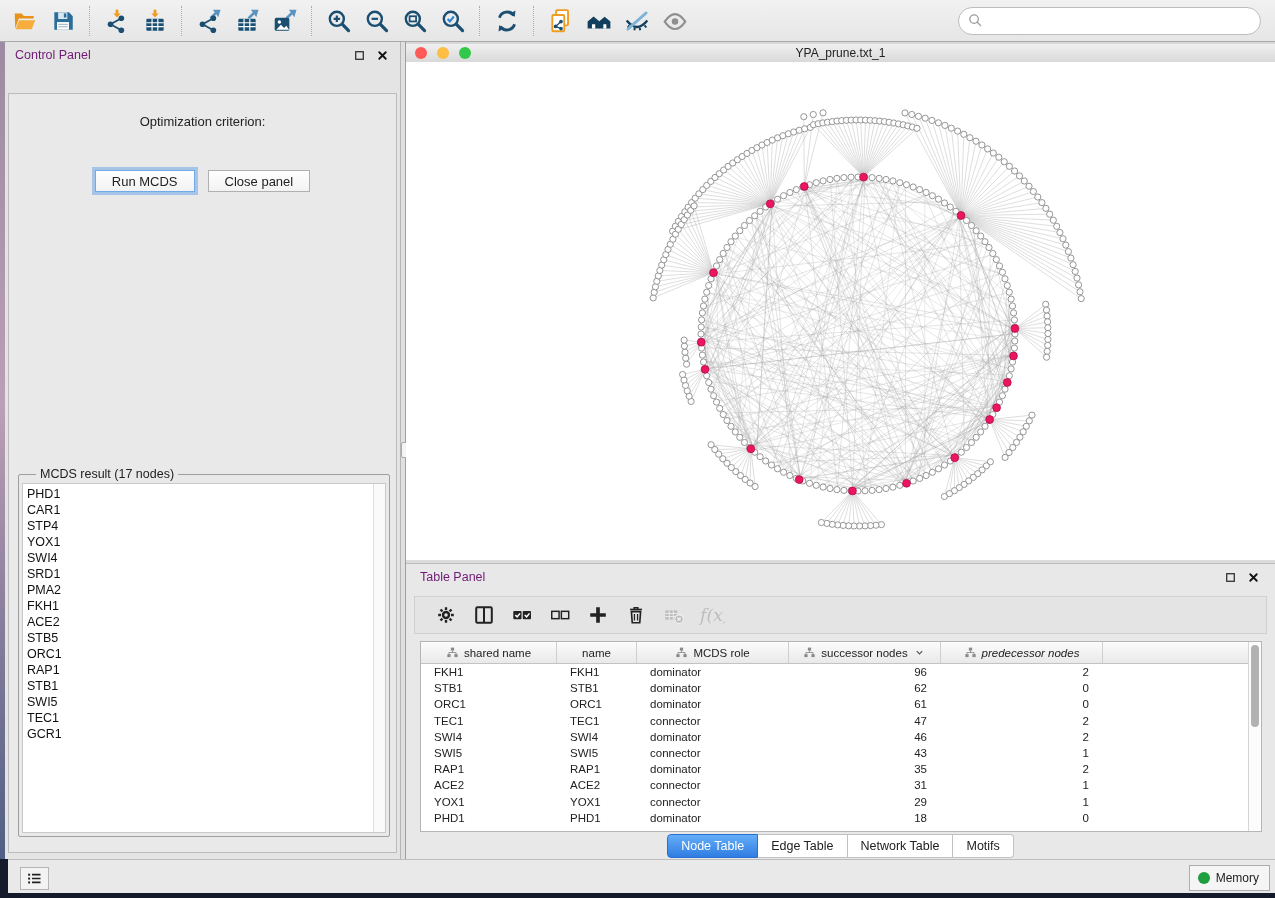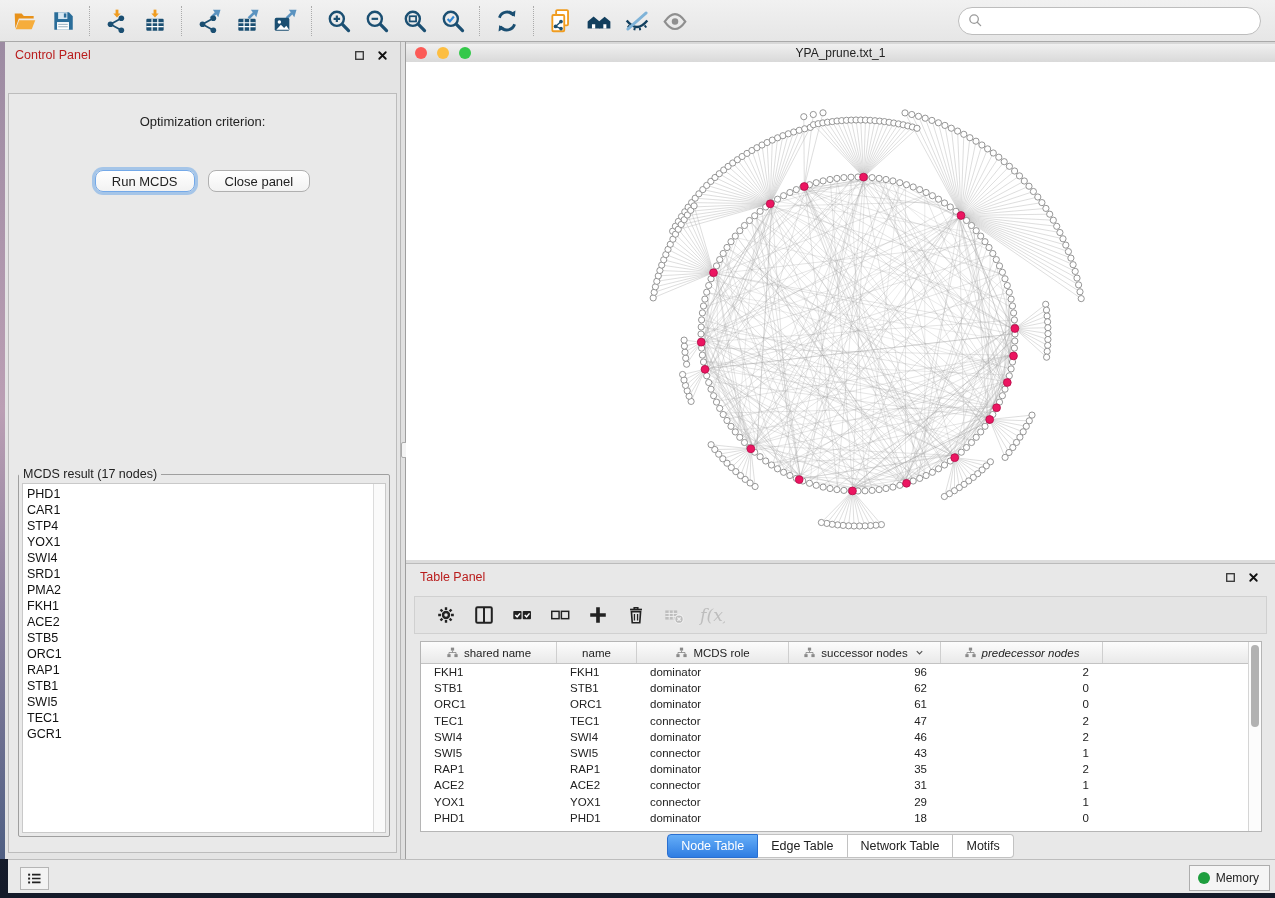--- a/index.html
+++ b/index.html
@@ -16,44 +16,44 @@
   .tsep{width:1px;height:30px;border-left:1px dotted #ababab;margin:0 7px;flex:0 0 auto;}
   .spacer{flex:1 1 auto;}
   .searchbox{width:285px;height:26px;background:#fff;border:1px solid #bdbdbd;border-radius:14px;
              display:flex;align-items:center;padding:0 8px;margin-right:8px;}
   .searchbox input{border:none;outline:none;flex:1;font-size:12px;background:transparent;font-family:inherit;}
   
   .wallL{left:0;top:42px;width:5px;height:817px;background:linear-gradient(180deg,#9c8ba2,#bb9fb4 45%,#8a7f9d 70%,#4f5f83);}
   
   .cpanel{left:5px;top:42px;width:396px;height:817px;background:#e4e4e4;border-right:1px solid #b5b5b5;box-sizing:border-box;}
   .panel-head{height:26px;display:flex;align-items:center;padding:0 10px;}
-  .panel-title{font-size:12.5px;color:#b91c1c;}
+  .panel-title{font-size:12.5px;color:#701a75;}
   .panel-icons{margin-left:auto;display:flex;gap:8px;align-items:center;}
   .pic{width:15px;height:15px;display:flex;align-items:center;justify-content:center;}
   .cp-tabs{position:absolute;left:0;top:30px;width:100%;display:flex;justify-content:center;z-index:2;}
   .ctab{height:21px;line-height:21px;padding:0 14px;font-size:12.5px;background:#fff;border:1px solid #b2b2b2;
         border-left:none;color:#222;}
   .ctab:first-child{border-left:1px solid #b2b2b2;border-radius:4px 0 0 4px;}
   .ctab:last-child{border-radius:0 4px 4px 0;}
   .ctab.sel{background:linear-gradient(180deg,#63a9f6,#2e7ce1);color:#fff;border-color:#2a6fd0;}
   .cp-content{position:absolute;left:3px;top:51px;width:389px;height:760px;background:#e9e9e9;
               border:1px solid #bcbcbc;box-sizing:border-box;}
   .opt-label{position:absolute;left:0;top:20px;width:100%;text-align:center;font-size:13px;}
   .mac-select{position:absolute;left:38px;top:40px;width:312px;height:24px;background:#fff;border:1px solid #b0b0b0;
               border-radius:5px;display:flex;align-items:center;box-sizing:border-box;box-shadow:0 1px 1px rgba(0,0,0,.08);}
   .mac-select .val{flex:1;font-size:13px;padding-left:9px;white-space:nowrap;overflow:hidden;}
   .stepper{width:19px;height:22px;margin-right:1px;border-radius:4px;background:linear-gradient(180deg,#5fa3f2,#2d74dd);
            display:flex;flex-direction:column;align-items:center;justify-content:center;}
   .btnrow{position:absolute;left:0;top:76px;width:100%;display:flex;justify-content:center;gap:13px;}
   .mbtn{height:22px;padding:0 16px;background:linear-gradient(180deg,#ffffff,#f2f2f2);border:1px solid #b0b0b0;
-        border-radius:8px;font-size:13px;font-family:inherit;color:#222;}
+        border-radius:0;font-size:13px;font-family:inherit;color:#222;}
   .mbtn.focus{box-shadow:0 0 0 3px rgba(110,168,232,.55);border-color:#74a9e8;}
   fieldset.mcds{position:absolute;left:9px;top:373px;width:370px;height:368px;margin:0;padding:0;
                 border:1px solid #9f9f9f;border-radius:2px;background:transparent;}
-  fieldset.mcds legend{font-size:12.5px;padding:0 4px;margin-left:0;}
+  fieldset.mcds legend{font-size:12.5px;padding:0 4px;margin-left:17px;}
   .mcds-inner{position:absolute;left:3px;top:2px;right:3px;bottom:3px;background:#fff;border:1px solid #c9c9c9;display:flex;}
   .mcds-list{flex:1;overflow:hidden;padding:2px 0 0 4px;}
   .mcds-item{font-size:12.5px;line-height:16px;color:#111;}
   .vtrack{width:11px;background:#fafafa;border-left:1px solid #dcdcdc;}
   
   .splitter{left:401px;top:42px;width:5px;height:817px;background:#e0e0e0;border-right:1px solid #9e9e9e;box-sizing:border-box;}
   .knob{position:absolute;left:0;top:400px;width:8px;height:14px;background:#f4f4f4;border:1px solid #aaa;border-radius:2px;}
   
   .netstrip{left:406px;top:42px;width:869px;height:2px;background:#d8d8d8;}
   .nettitle{left:406px;top:44px;width:869px;height:18px;background:linear-gradient(180deg,#f0f0f0,#d9d9d9);

